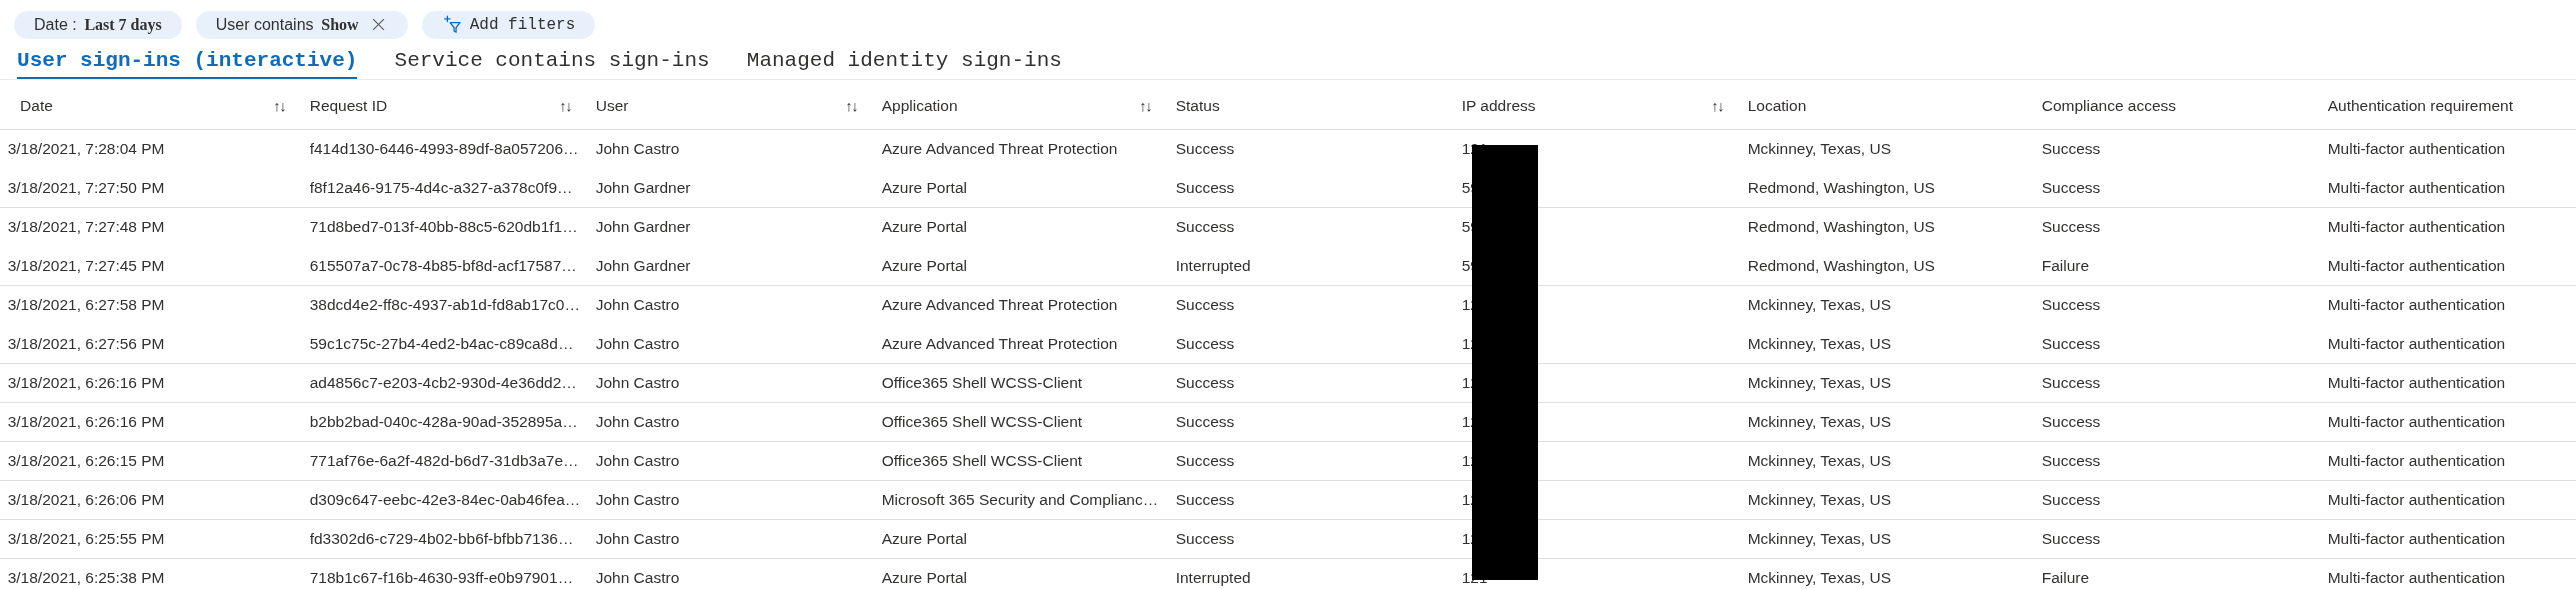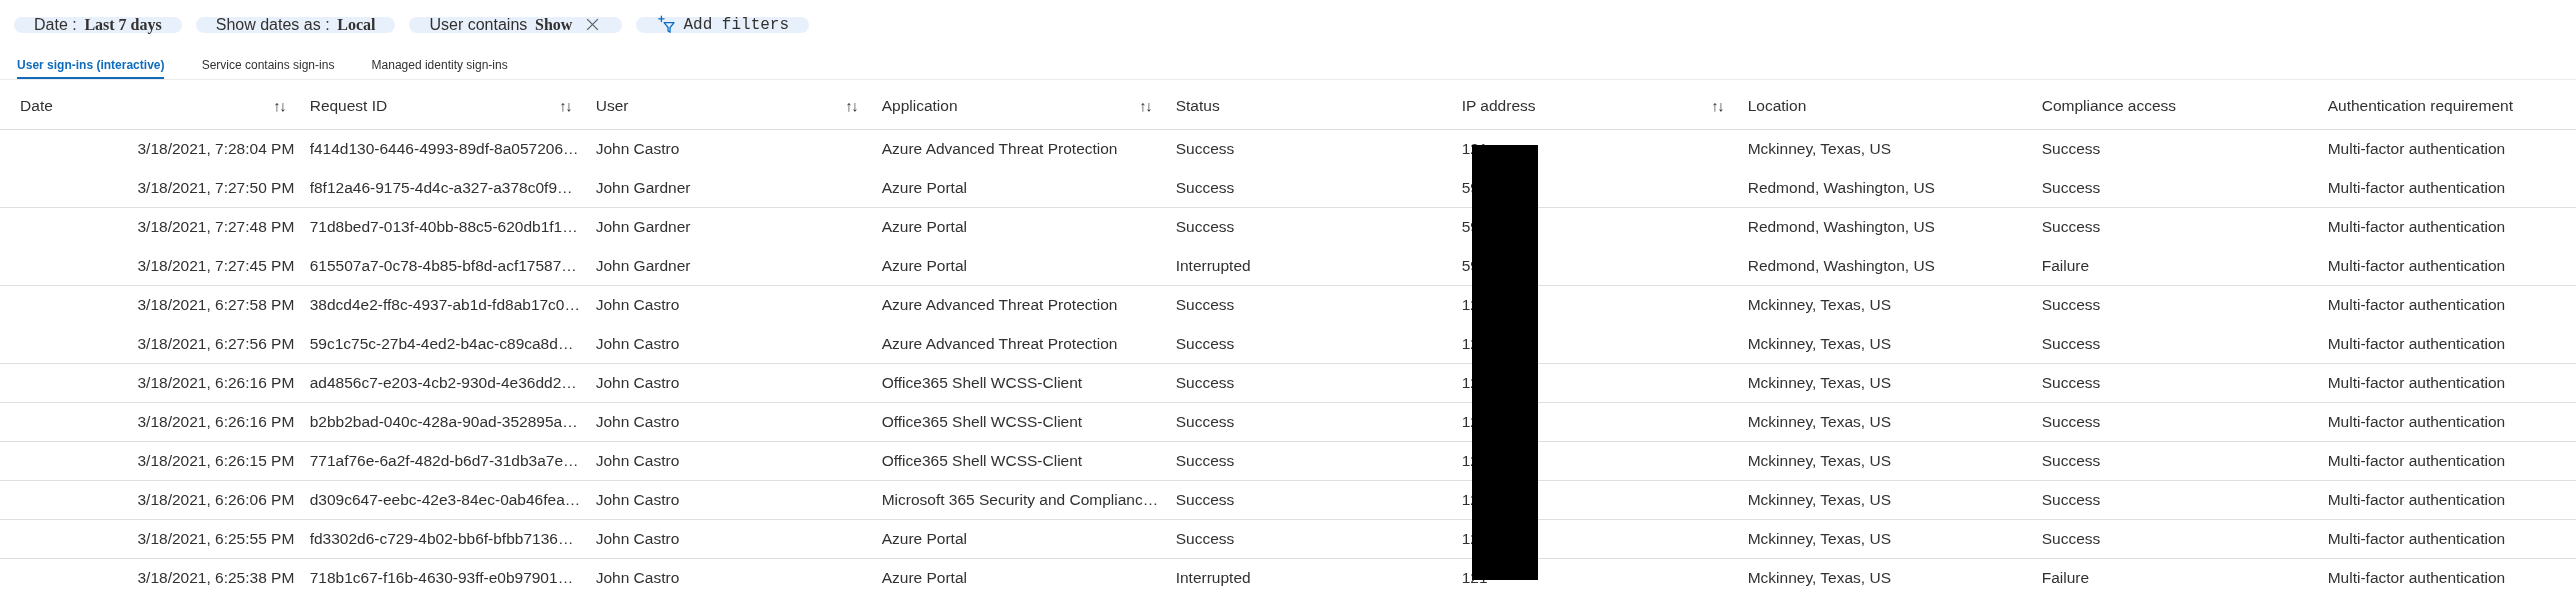--- a/index.html
+++ b/index.html
@@ -24,21 +24,21 @@
     padding: 10.8px 14px 7.7px 14px;
     height: 28px;
     box-sizing: content-box;
   }
   .pill {
     display: inline-flex;
     align-items: center;
     gap: 7.7px;
     background: #e8f1fb;
     border-radius: 16px;
-    height: 16px;
+    height: 28px;
     padding: 0 20px;
     font-size: 16px;
     color: #323130;
     white-space: nowrap;
     cursor: pointer;
     border: none;
   }
   .pill .label { font-weight: 400; }
   .pill .value { font-weight: 700; font-family: Liberation Serif, serif; }
   .pill-close {
@@ -68,26 +68,27 @@
     display: flex;
     align-items: flex-end;
     gap: 0;
     padding: 3.1px 14px 0 14px;
     height: 34px;
     border-bottom: 0.8px solid #edebe9;
     box-sizing: border-box;
   }
   .tab {
     position: relative;
-    font-size: 12px;
+    font-size: 21px;
     color: #323130;
     padding: 0 18.6px 8.5px 18.6px;
     cursor: pointer;
     white-space: nowrap;
     line-height: 1;
+    font-family: Liberation Mono, monospace;
   }
   .tab:first-child { padding-left: 3.1px; }
   .tab.active {
     font-weight: 700;
     color: #0f6cbd;
   }
   .tab.active::after {
     content: "";
     position: absolute;
     left: 3.1px;
@@ -153,21 +154,21 @@
   col.c-date   { width: 302px; }
   col.c-req    { width: 286px; }
   col.c-user   { width: 286px; }
   col.c-app    { width: 294px; }
   col.c-status { width: 286px; }
   col.c-ip     { width: 286px; }
   col.c-loc    { width: 294px; }
   col.c-ca     { width: 286px; }
   col.c-auth   { width: 256px; }
 
-  .cell-pad { padding-left: 12.4px; text-align: right; }
+  .cell-pad { padding-left: 12.4px; }
 
   
   .redaction {
     position: absolute;
     background: #000000;
     left: 1472px;
     top: 145px;
     width: 66px;
     height: 435px;
     z-index: 50;
@@ -180,24 +181,20 @@
 
 <div class="page-root">
 
   <div class="filter-bar">
 
     <div class="pill">
       <span class="label">Date :</span>
       <span class="value">Last 7 days</span>
     </div>
 
-    <div class="pill">
-      <span class="label">Show dates as :</span>
-      <span class="value">Local</span>
-    </div>
 
     <div class="pill">
       <span class="label">User contains</span>
       <span class="value">Show</span>
       <span class="pill-close">
         <svg width="17" height="17" viewBox="0 0 22 22" aria-hidden="true">
           <line x1="4" y1="4" x2="18" y2="18" stroke="#605e5c" stroke-width="1.6"></line>
           <line x1="18" y1="4" x2="4" y2="18" stroke="#605e5c" stroke-width="1.6"></line>
         </svg>
       </span>

